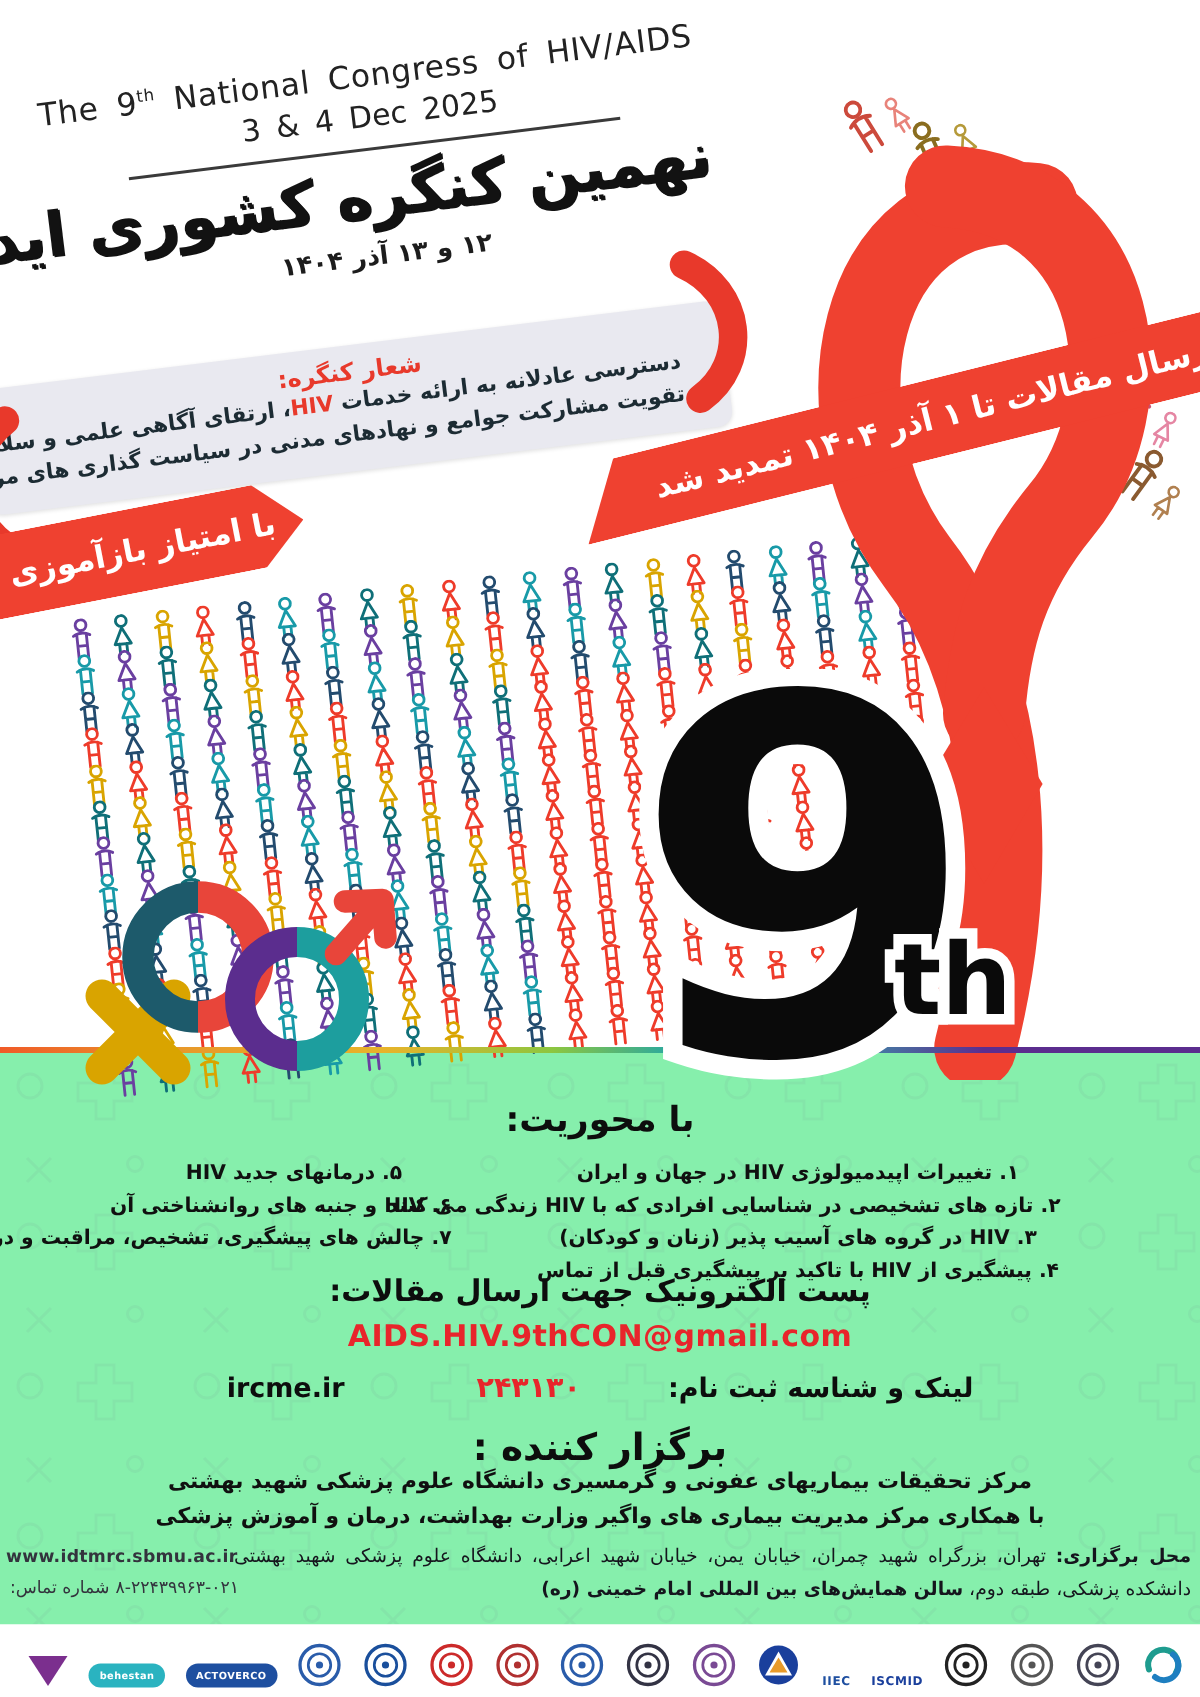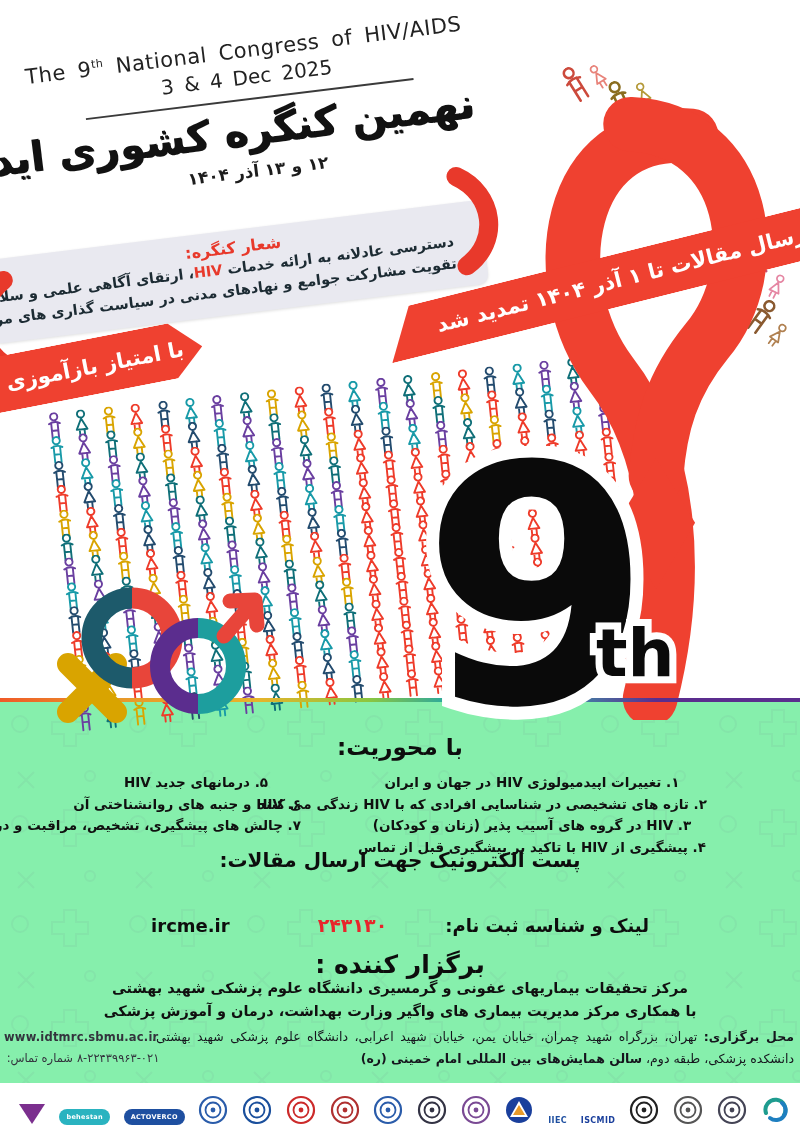--- a/index.html
+++ b/index.html
@@ -1046,20 +1046,21 @@
         <div class="topic-line" dir="rtl">۴. پیشگیری از HIV با تاکید بر پیشگیری قبل از تماس</div>
       </div>
     <div class="col col-left">
         <div class="topic-line" dir="rtl">۵. درمانهای جدید HIV</div>
         <div class="topic-line" dir="rtl">۶. HIV و جنبه های روانشناختی آن</div>
         <div class="topic-line" dir="rtl">۷. چالش های پیشگیری، تشخیص، مراقبت و درمان بیماری HIV در ایران</div>
       </div>
   </div>
 
   <div class="p-abs centered email-label" dir="rtl">پست الکترونیک جهت ارسال مقالات:</div>
+  <div class="p-abs centered email-value">AIDS.HIV.9thCON@gmail.com</div>
 
   <div class="p-abs reg-row">
     <span class="reg-label" dir="rtl">لینک و شناسه ثبت نام:</span>
     <span class="reg-code">۲۴۳۱۳۰</span>
     <span class="reg-site">ircme.ir</span>
   </div>
 
   <div class="p-abs centered org-heading" dir="rtl">برگزار کننده :</div>
   <div class="p-abs centered org-line1" dir="rtl">مرکز تحقیقات بیماریهای عفونی و گرمسیری دانشگاه علوم پزشکی شهید بهشتی</div>
   <div class="p-abs centered org-line2" dir="rtl">با همکاری مرکز مدیریت بیماری های واگیر وزارت بهداشت، درمان و آموزش پزشکی</div>

